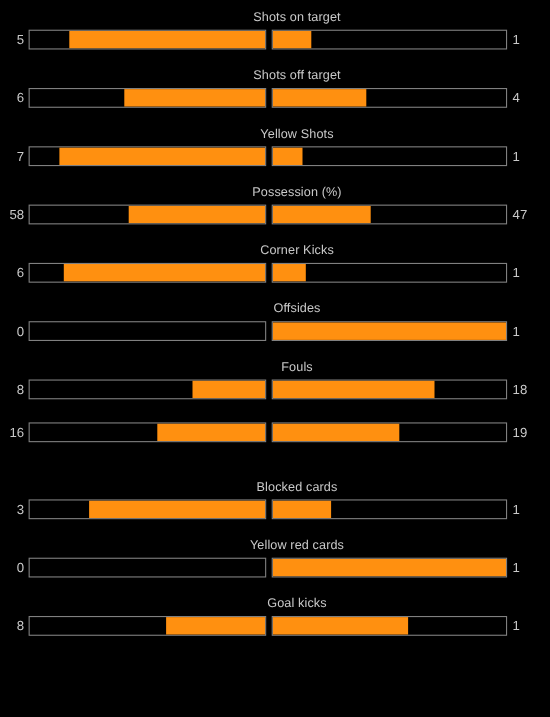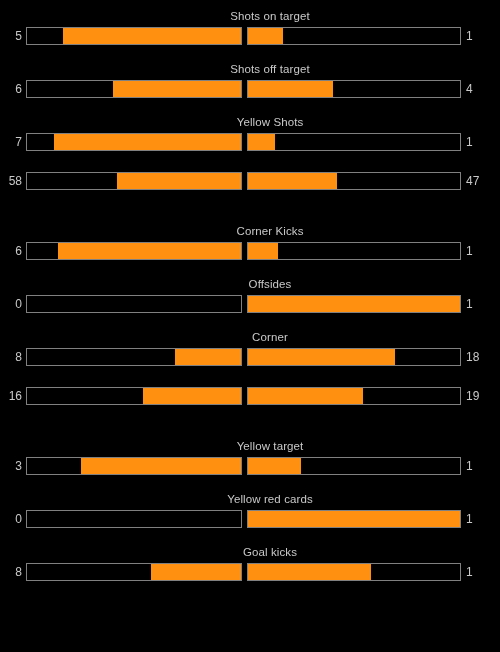--- a/index.html
+++ b/index.html
@@ -130,20 +130,21 @@
           <div class="fill" style="width: 87.5%;"></div>
         </div>
         <div class="gap"></div>
         <div class="track right">
           <div class="fill" style="width: 12.5%;"></div>
         </div>
         <div class="side-value away">1</div>
       </div>
     </div>
     <div class="stat-row">
+      <div class="stat-title">Possession (%)</div>
       <div class="bar-line">
         <div class="side-value home">58</div>
         <div class="track left">
           <div class="fill" style="width: 58%;"></div>
         </div>
         <div class="gap"></div>
         <div class="track right">
           <div class="fill" style="width: 42%;"></div>
         </div>
         <div class="side-value away">47</div>
@@ -171,21 +172,21 @@
           <div class="fill" style="width: 0%;"></div>
         </div>
         <div class="gap"></div>
         <div class="track right">
           <div class="fill" style="width: 100%;"></div>
         </div>
         <div class="side-value away">1</div>
       </div>
     </div>
     <div class="stat-row">
-      <div class="stat-title">Corner</div>
+      <div class="stat-title">Fouls</div>
       <div class="bar-line">
         <div class="side-value home">8</div>
         <div class="track left">
           <div class="fill" style="width: 30.8%;"></div>
         </div>
         <div class="gap"></div>
         <div class="track right">
           <div class="fill" style="width: 69.2%;"></div>
         </div>
         <div class="side-value away">18</div>
@@ -198,21 +199,21 @@
           <div class="fill" style="width: 45.7%;"></div>
         </div>
         <div class="gap"></div>
         <div class="track right">
           <div class="fill" style="width: 54.3%;"></div>
         </div>
         <div class="side-value away">19</div>
       </div>
     </div>
     <div class="stat-row">
-      <div class="stat-title">Yellow target</div>
+      <div class="stat-title">Blocked cards</div>
       <div class="bar-line">
         <div class="side-value home">3</div>
         <div class="track left">
           <div class="fill" style="width: 75%;"></div>
         </div>
         <div class="gap"></div>
         <div class="track right">
           <div class="fill" style="width: 25%;"></div>
         </div>
         <div class="side-value away">1</div>

